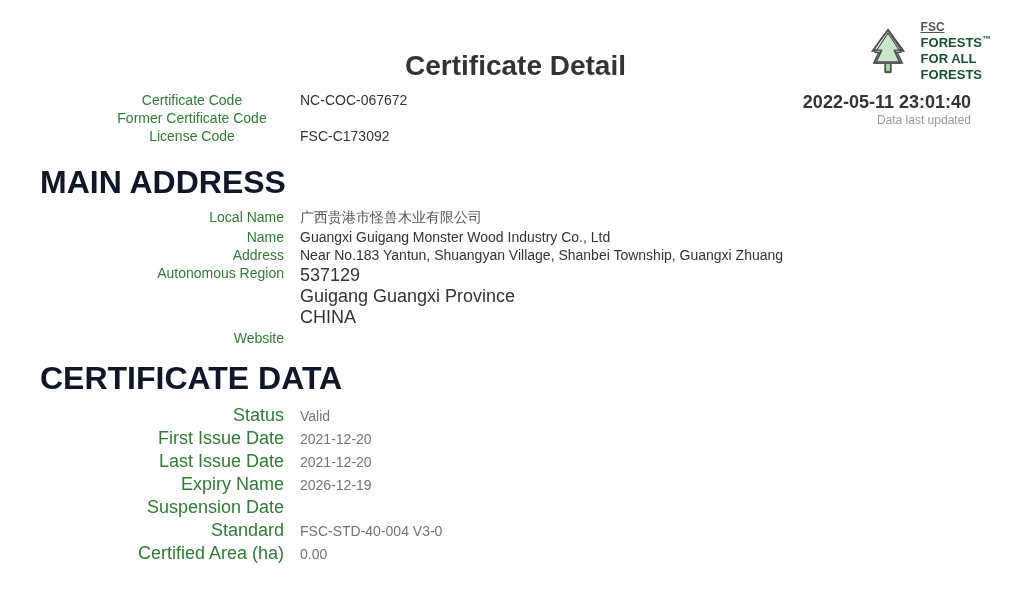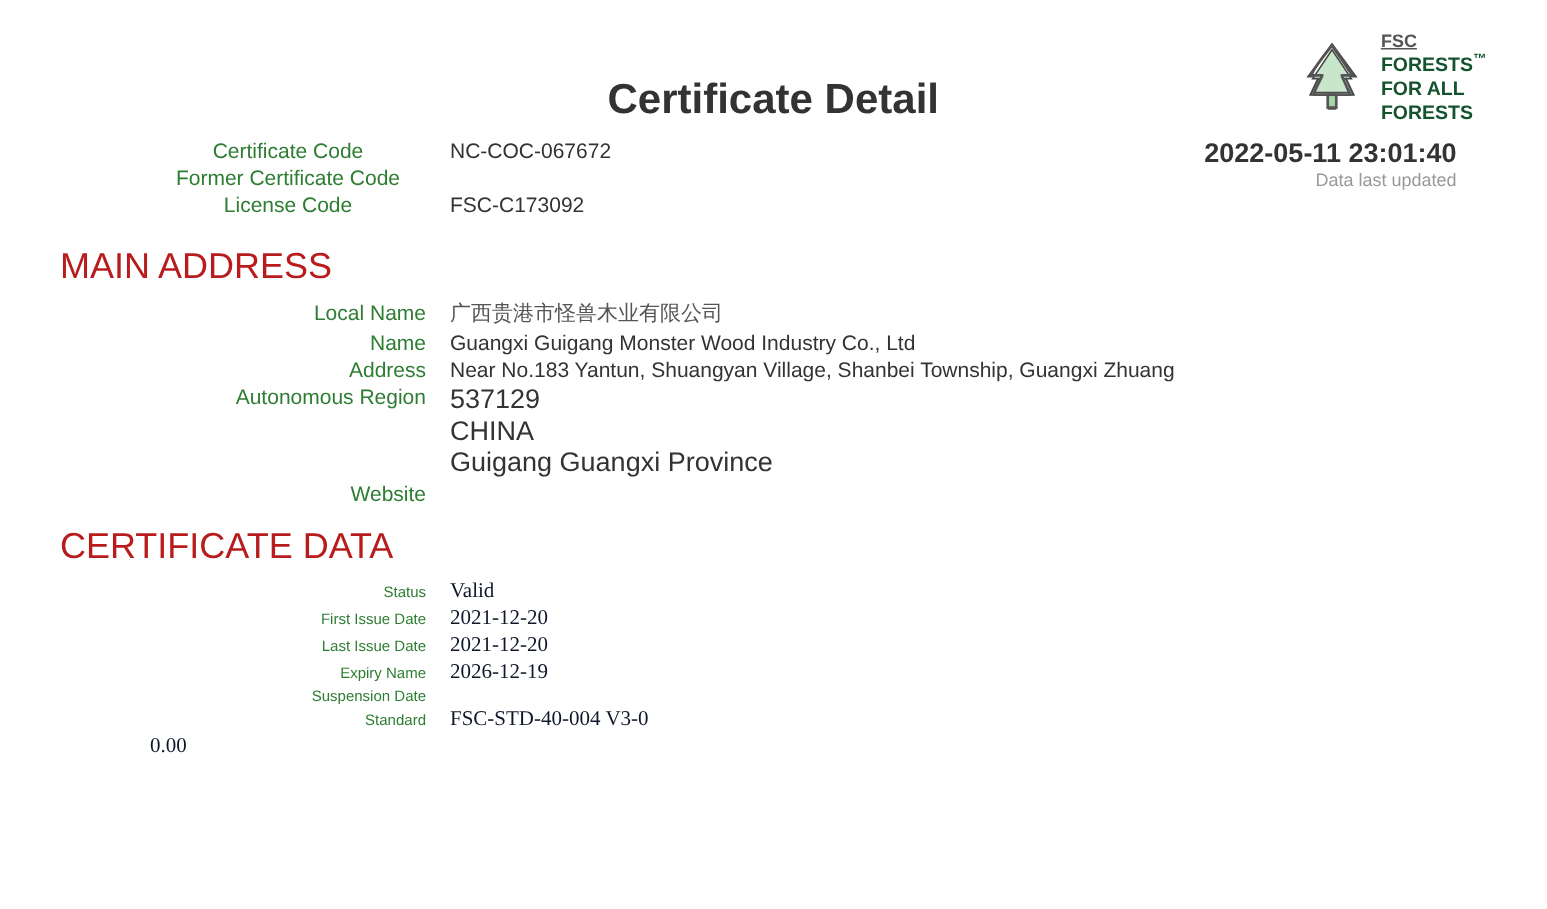--- a/index.html
+++ b/index.html
@@ -90,23 +90,23 @@
       font-weight: bold;
       color: #333;
     }
     .data-updated {
       font-size: 12px;
       color: #999;
     }
 
     
     .section-heading {
-      font-size: 24px;
-      font-weight: normal;
-      color: #b91c1c;
+      font-size: 32px;
+      font-weight: bold;
+      color: #0f172a;
       text-transform: uppercase;
       margin: 14px 0 8px 0;
     }
 
     
     .address-block {
       margin-left: 60px;
     }
     .address-row {
       display: flex;
@@ -153,26 +153,25 @@
     .cert-row {
       display: flex;
       align-items: baseline;
       margin-bottom: 2px;
     }
     .cert-label {
       color: #2e7d32;
       min-width: 200px;
       text-align: right;
       padding-right: 16px;
-      font-size: 10px;
+      font-size: 18px;
     }
     .cert-value {
-      color: #0f172a;
-      font-size: 14px;
-      font-family: Liberation Serif, serif;
+      color: #737373;
+      font-size: 14px;
     }
   </style>
 </head>
 <body>
 
 <div class="header">
   <div style="min-width:200px;"></div>
   <div class="header-title">
     <h1>Certificate Detail</h1>
   </div>
@@ -244,22 +243,22 @@
       <span>Address</span>
     </span>
     <div class="addr-lines">
       <span class="addr-value">Near No.183 Yantun, Shuangyan Village, Shanbei Township, Guangxi Zhuang</span>
     </div>
   </div>
   <div class="addr-multiline">
     <span class="addr-label">Autonomous Region</span>
     <div class="addr-lines">
       <span class="addr-indent">537129</span>
+      <span class="addr-indent">Guigang  Guangxi Province</span>
       <span class="addr-indent">CHINA</span>
-      <span class="addr-indent">Guigang  Guangxi Province</span>
     </div>
   </div>
   <div class="address-row">
     <span class="addr-label">Website</span>
     <span class="addr-value"></span>
   </div>
 </div>
 
 <div class="section-heading">CERTIFICATE DATA</div>
 
@@ -282,15 +281,16 @@
   </div>
   <div class="cert-row">
     <span class="cert-label">Suspension Date</span>
     <span class="cert-value"></span>
   </div>
   <div class="cert-row">
     <span class="cert-label">Standard</span>
     <span class="cert-value">FSC-STD-40-004 V3-0</span>
   </div>
   <div class="cert-row">
+    <span class="cert-label">Certified Area (ha)</span>
     <span class="cert-value">0.00</span>
   </div>
 </div>
 
 </body></html>

